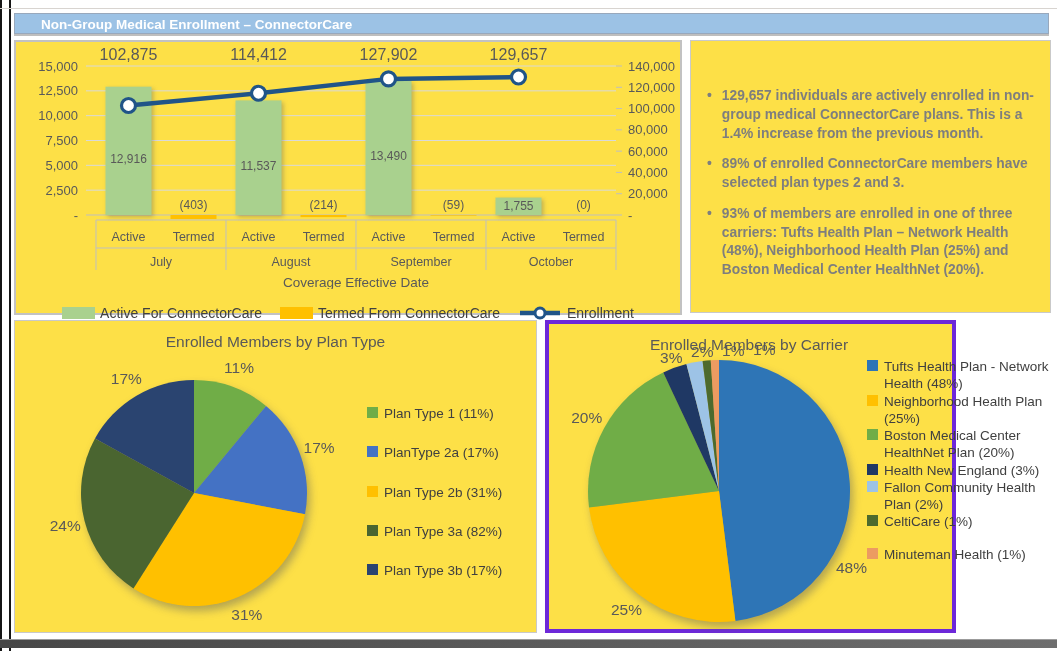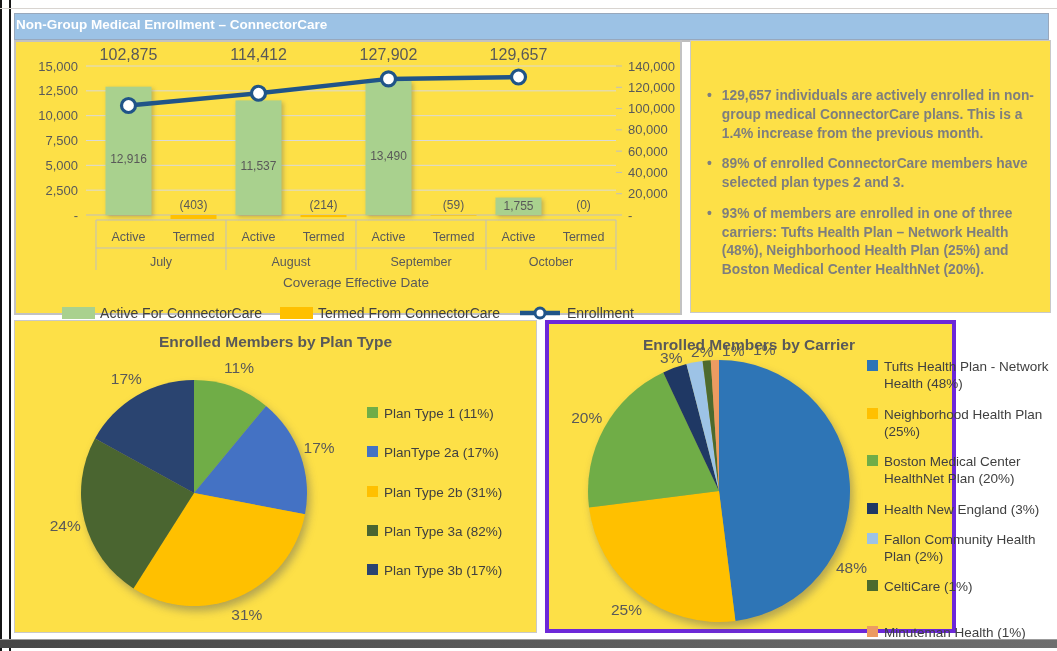--- a/index.html
+++ b/index.html
@@ -3,47 +3,47 @@
 <meta charset="utf-8">
 <style>
   html,body{margin:0;padding:0;background:#fff;}
   .page{position:relative;width:1057px;height:651px;background:#fff;overflow:hidden;
         font-family:"Liberation Sans",sans-serif;border-right:1px solid #cfcfcf;}
   .left-edge{position:absolute;left:0;top:0;bottom:0;width:7px;background:#fff;
         border-left:2px solid #161616;border-right:2px solid #161616;}
   .top-rule{position:absolute;top:8px;left:0;right:0;height:1px;background:#d8d4d0;}
   .bottom-band{position:absolute;left:0;right:0;bottom:3px;height:8px;
         background:linear-gradient(to right,#474747,#6e6e6e);border-top:1px solid #9b9b9b;}
-  .title-bar{position:absolute;left:14px;top:13px;right:8px;height:27px;background:#9cc2e5;
+  .title-bar{position:absolute;left:14px;top:13px;right:8px;height:21px;background:#9cc2e5;
         border:1px solid #98a8bc;box-shadow:0 2px 0 rgba(110,110,110,.45);
-        color:#fff;font-weight:700;font-size:13.5px;line-height:21px;padding-left:1px;box-sizing:border-box;}
+        color:#fff;font-weight:700;font-size:13.5px;line-height:21px;padding-left:26px;box-sizing:border-box;}
   .panel{position:absolute;background:#fde047;box-sizing:border-box;}
   .chart-panel{left:14px;top:40px;width:668px;height:275px;border:2px solid #c2c2c2;}
   .text-panel{left:690px;top:40px;width:361px;height:273px;border:1px solid #c9c9c9;}
   .pie-panel-left{left:14px;top:320px;width:523px;height:313px;border:1px solid #c9c9c9;}
   .pie-panel-right{left:545px;top:320px;width:411px;height:313px;border:4px solid #6d28d9;}
   svg{font-family:"Liberation Sans",sans-serif;display:block;}
   .combo-legend{position:absolute;left:0;right:0;top:247px;height:24px;display:flex;
         align-items:center;justify-content:center;gap:18px;font-size:14px;color:#404040;}
   .combo-legend .item{display:flex;align-items:center;gap:5px;white-space:nowrap;margin-top:24px;}
   .combo-legend .sw{width:33px;height:12px;display:inline-block;}
   .bullets{list-style:none;margin:0;padding:46px 12px 0 12px;}
   .bullets li{display:flex;gap:10px;font-size:13.8px;font-weight:700;color:#7e7e7e;
         line-height:1.36;margin-bottom:12px;}
   .bullets .dot{flex:0 0 auto;padding-left:4px;}
-  .pie-title{position:absolute;top:12px;text-align:center;font-size:15.5px;font-weight:700;color:#595959;}
+  .pie-title{position:absolute;top:12px;text-align:center;font-size:15.5px;font-weight:400;color:#595959;}
   .pie-title.full{left:0;width:100%;}
   .pie-title.narrow{left:0;width:400px;}
   .pie-legend{position:absolute;display:flex;flex-direction:column;font-size:13.5px;color:#404040;}
   .pie-legend .pie-legend-item{display:flex;align-items:flex-start;gap:6px;}
   .pie-legend .sw{flex:0 0 auto;width:11px;height:11px;margin-top:2px;display:inline-block;}
   .pie-legend .lbl{line-height:1.28;}
   #pie1-legend{left:352px;top:84px;gap:22px;}
   #pie1-legend .lbl{white-space:nowrap;}
-  #pie2-legend{left:318px;top:34px;width:184px;gap:13px;}
+  #pie2-legend{left:318px;top:34px;width:184px;}
 </style>
 </head>
 <body>
 
 <div class="page">
   <div class="left-edge"></div>
   <div class="top-rule"></div>
 
   <div class="title-bar">
     <span>Non-Group Medical Enrollment – ConnectorCare</span>

